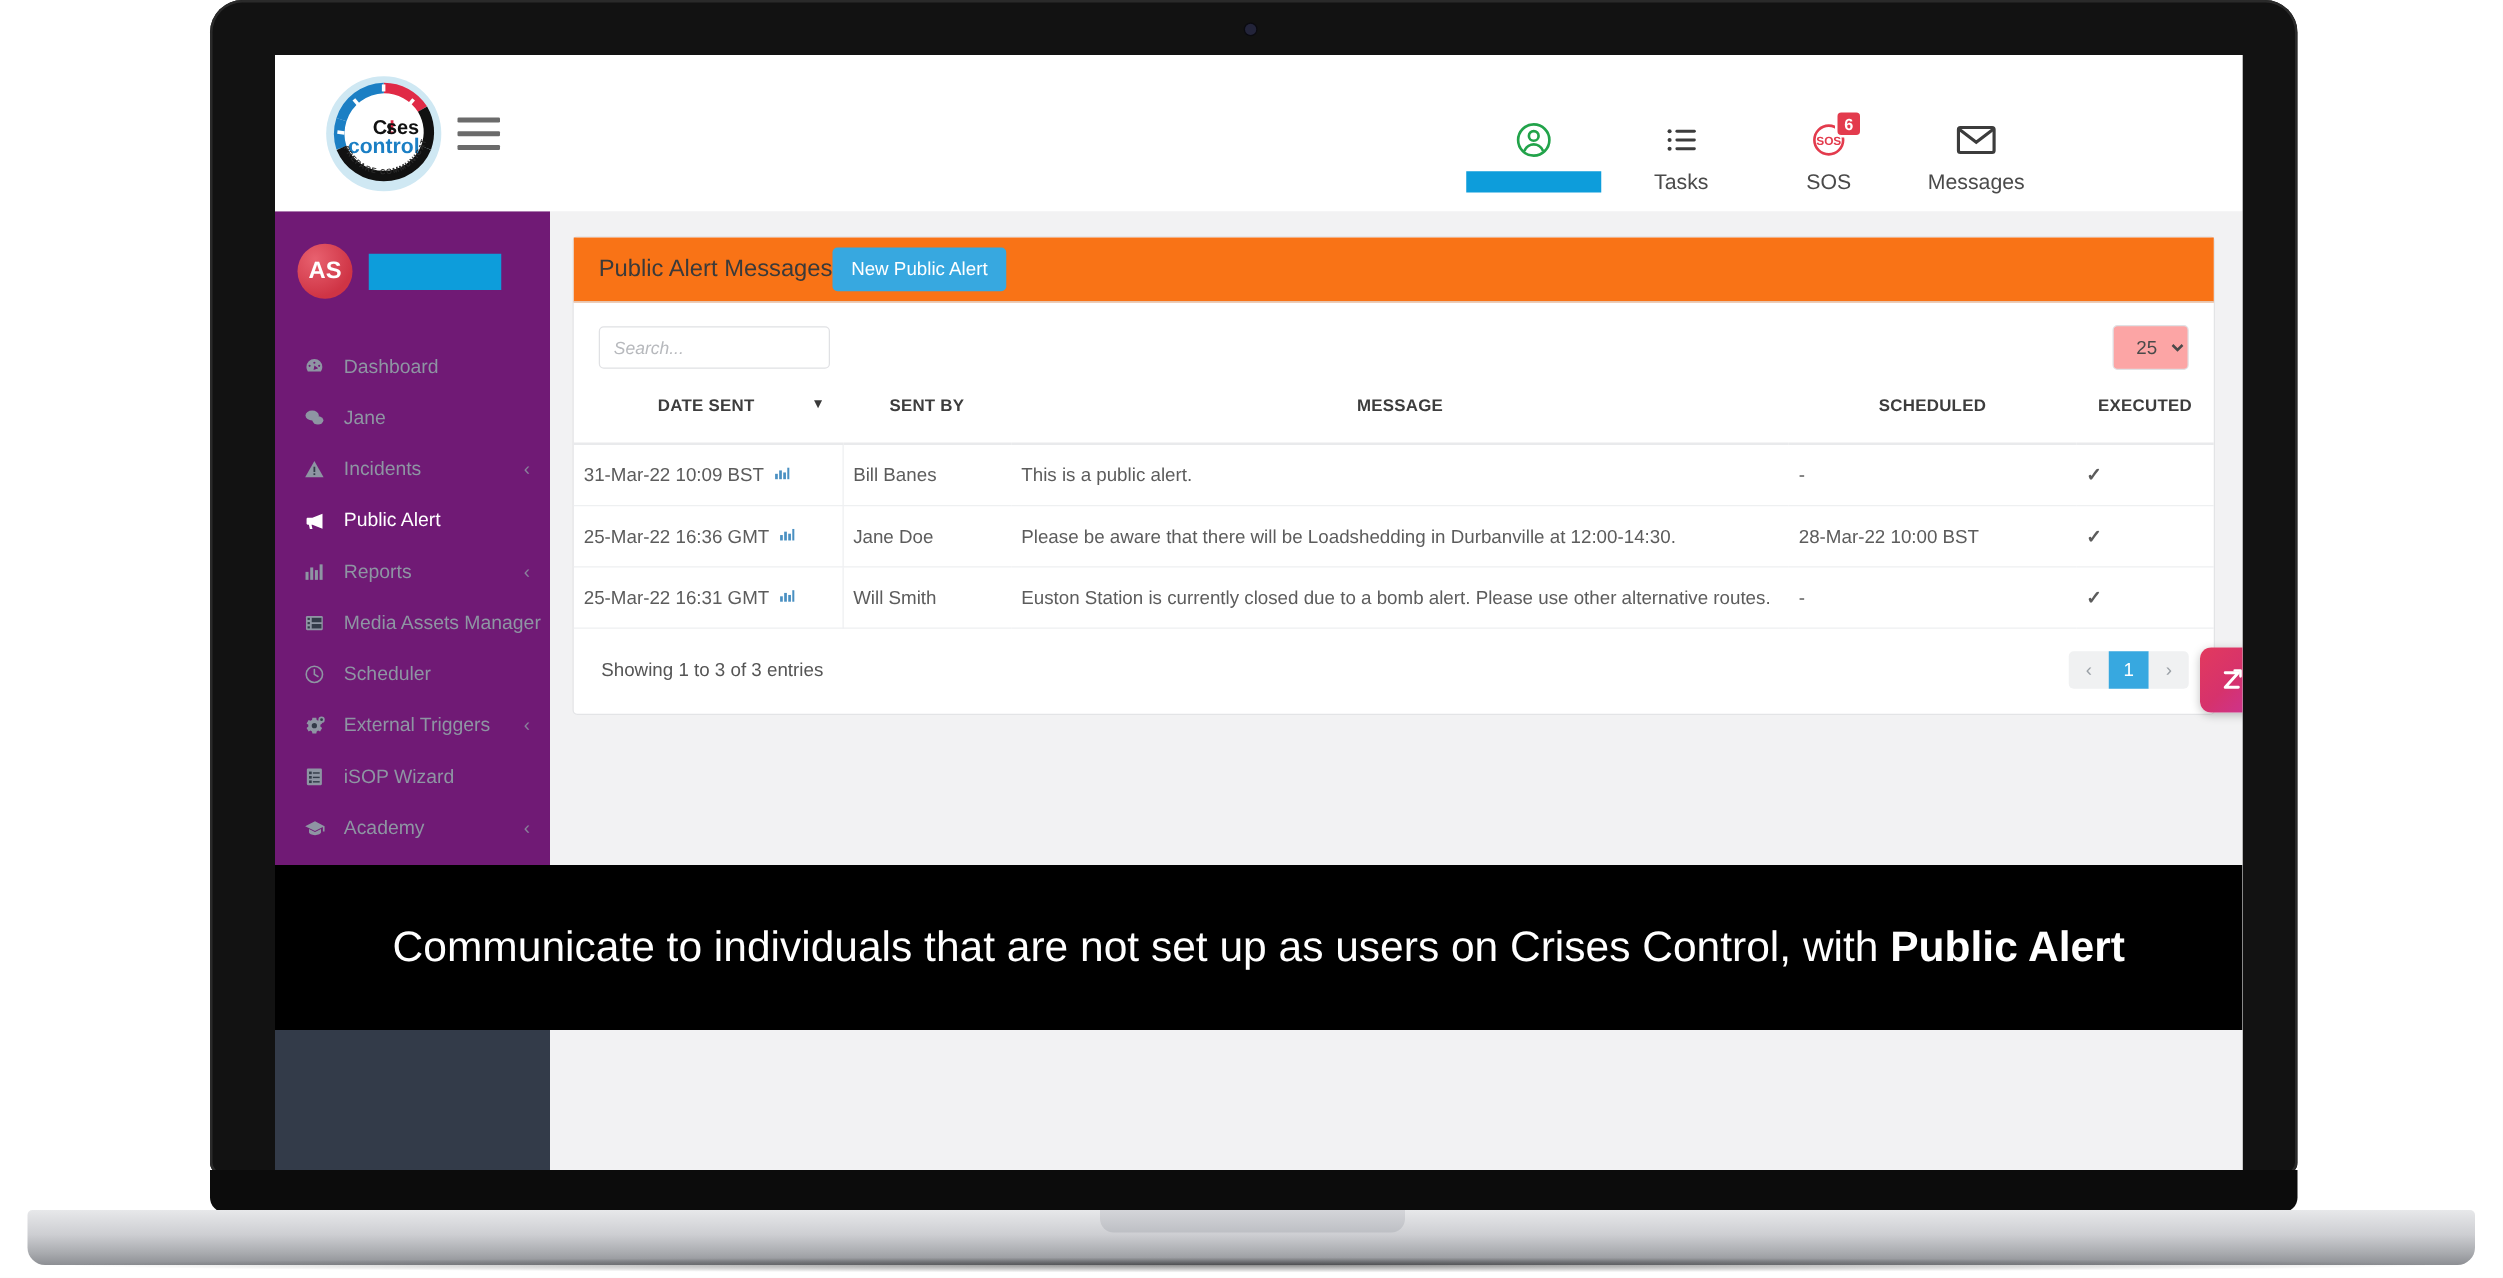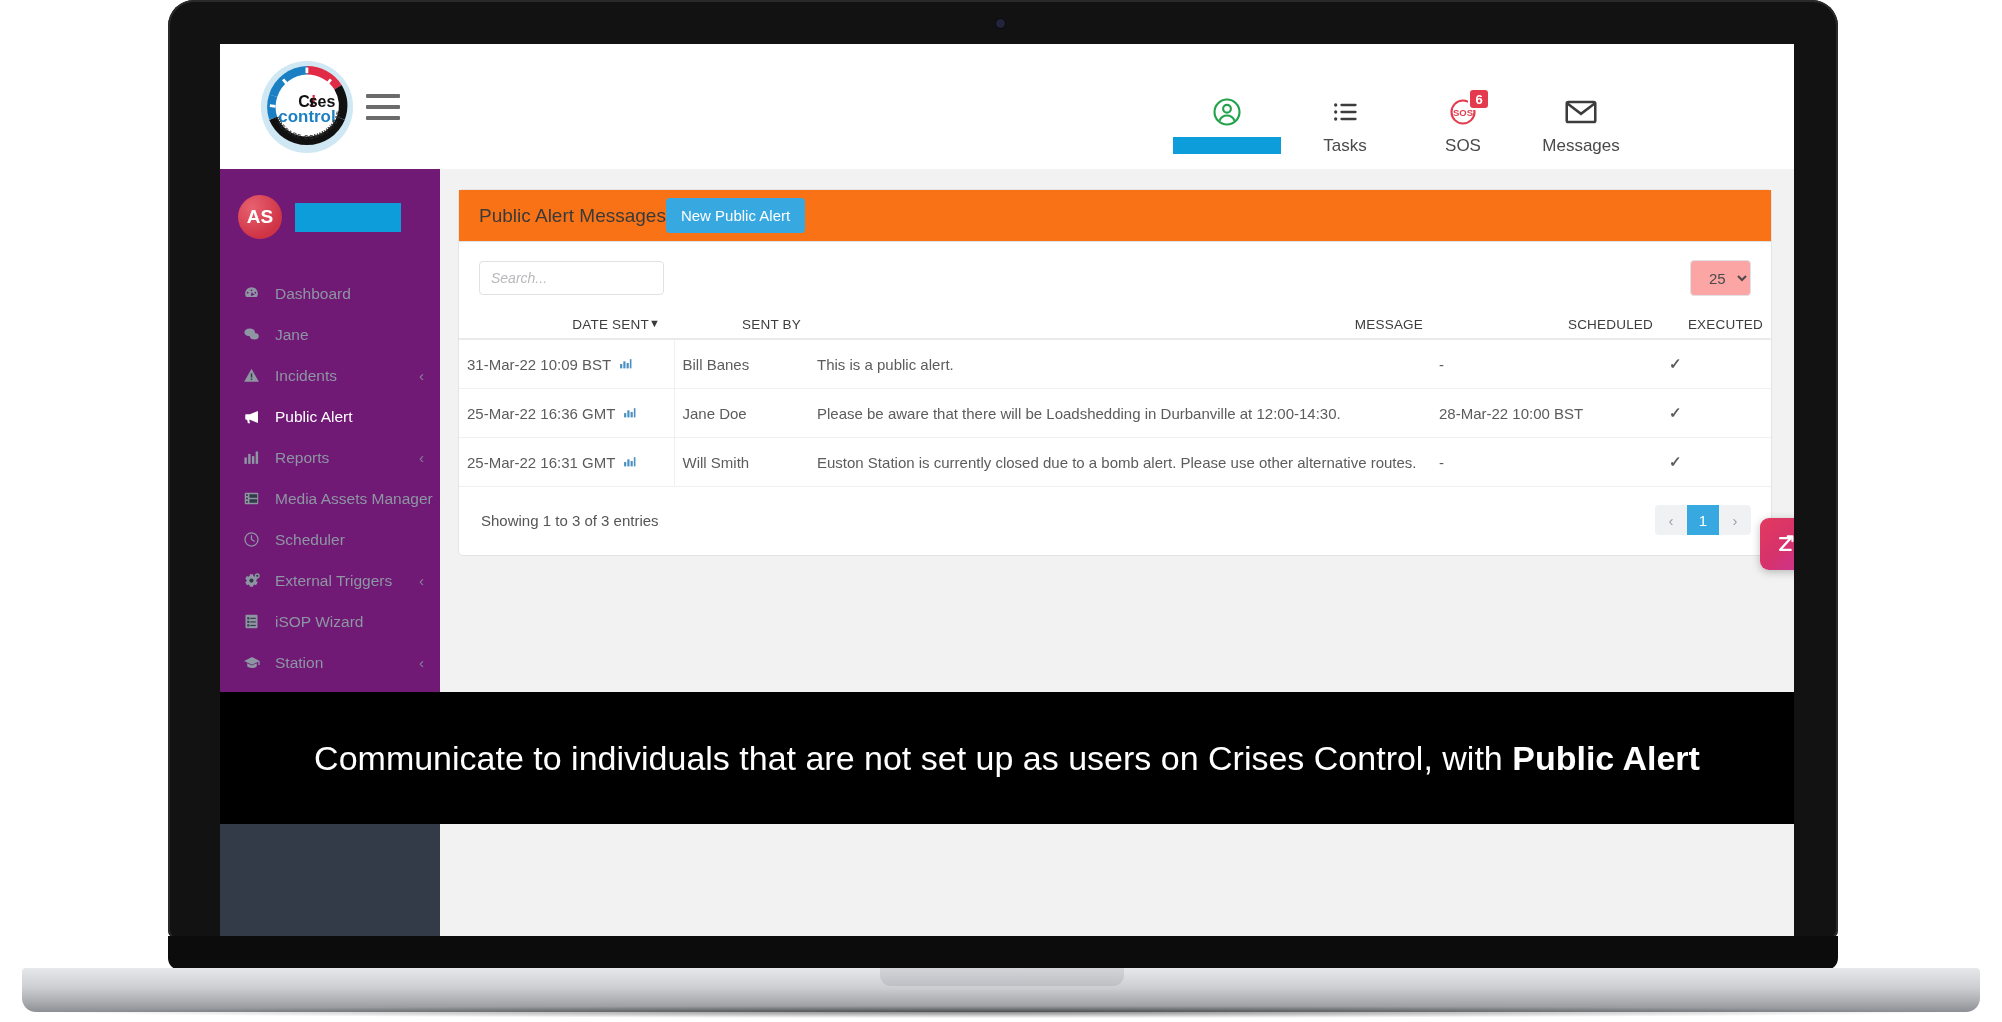--- a/index.html
+++ b/index.html
@@ -159,22 +159,22 @@
   }
   .search-input::placeholder { color: #b7b9bd; font-style: italic; }
   .len-select {
     height: 36px; border: 1px solid #e0e1e4; border-radius: 4px;
     padding: 0 8px 0 14px; font-size: 15px; color: #4a4a4a; background: #fca5a5;
     font-family: "Liberation Sans", sans-serif; cursor: pointer;
   }
 
   table.dt { width: 100%; border-collapse: collapse; table-layout: fixed; }
   table.dt thead th {
-    text-align: right; font-size: 13.5px; font-weight: normal; color: #3d3d3d;
-    letter-spacing: .2px; padding: 9px 8px 6px 8px;
+    text-align: center; font-size: 13.5px; font-weight: bold; color: #3d3d3d;
+    letter-spacing: .2px; padding: 9px 8px 22px 8px;
     border-bottom: 2px solid #e9eaec; white-space: nowrap;
   }
   table.dt thead th.th-date { padding-left: 22px; }
   table.dt tbody td {
     font-size: 15px; color: #5c5c5c; padding: 15px 8px;
     border-bottom: 1px solid #eef0f1; vertical-align: middle; margin-left: 44px;
   }
   table.dt tbody tr:last-child td { border-bottom: 1px solid #eef0f1; }
   td.td-date { padding-left: 22px; border-right: 1px solid #eef0f1; white-space: nowrap; }
   td.td-sentby { font-size: 13px; color: #4b4b4b; }
@@ -433,21 +433,21 @@
               <span class="mi-label">iSOP Wizard</span>
             </div>
 
             <div class="menu-item">
               <span class="mi-icon">
                 <svg width="18" height="18" viewBox="0 0 24 24" fill="currentColor">
                   <path d="M12 4 1.5 9.2 12 14.4l8.4-4.2v4.6h1.8V9.2z"></path>
                   <path d="M5.6 12.2v3.6c0 1.7 2.9 3 6.4 3s6.4-1.3 6.4-3v-3.6L12 15.4z"></path>
                 </svg>
               </span>
-              <span class="mi-label">Station</span>
+              <span class="mi-label">Academy</span>
               <span class="mi-caret">‹</span>
             </div>
 
             <div class="menu-item">
               <span class="mi-icon">
                 <svg width="17" height="17" viewBox="0 0 24 24" fill="currentColor">
                   <rect x="2" y="5" width="20" height="14" rx="1.8"></rect>
                   <rect x="2" y="8.4" width="20" height="2.6" fill="#333b49"></rect>
                   <rect x="4.6" y="13.6" width="5" height="2.4" fill="#333b49"></rect>
                 </svg>

